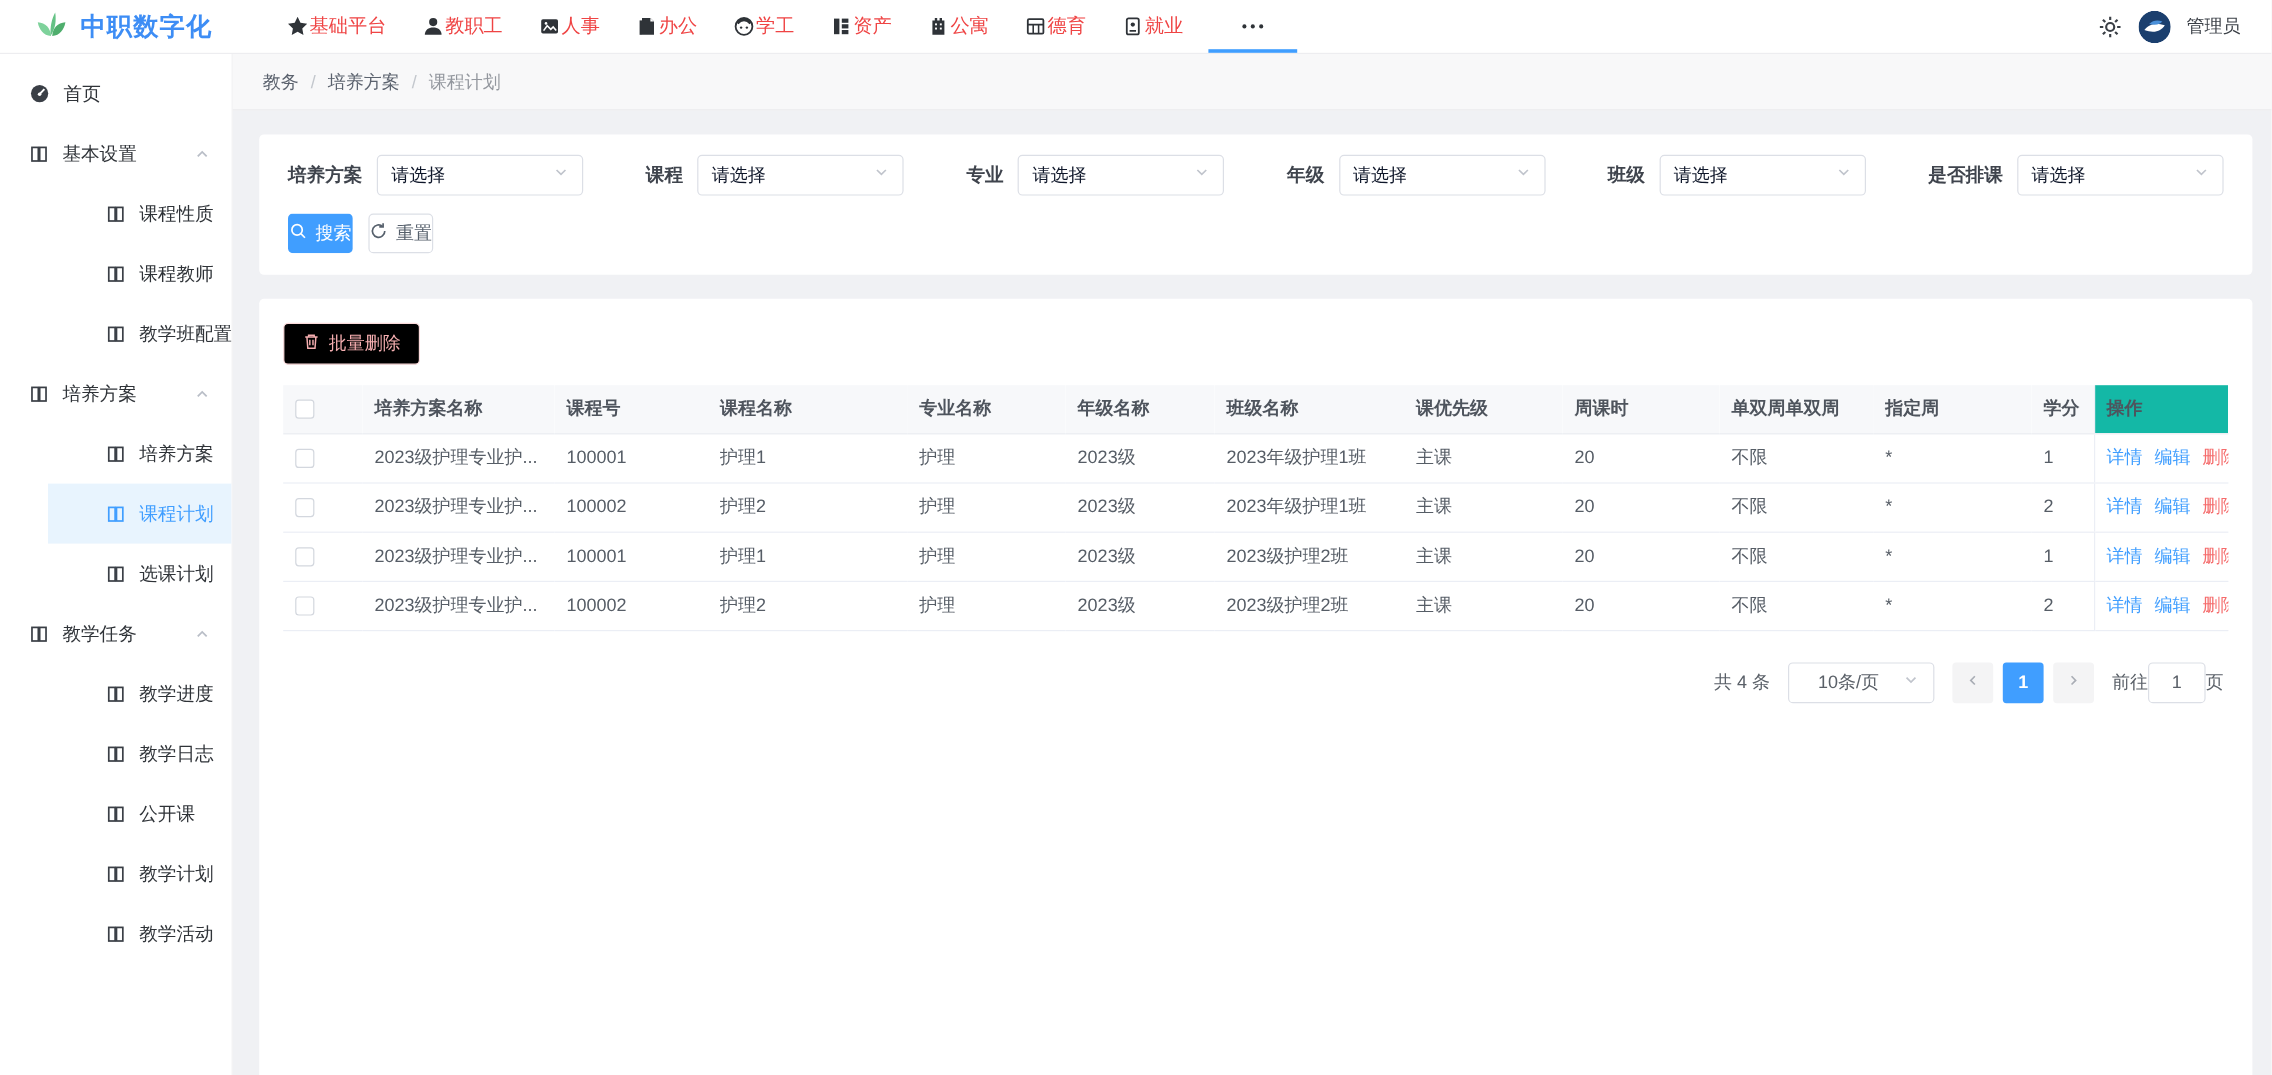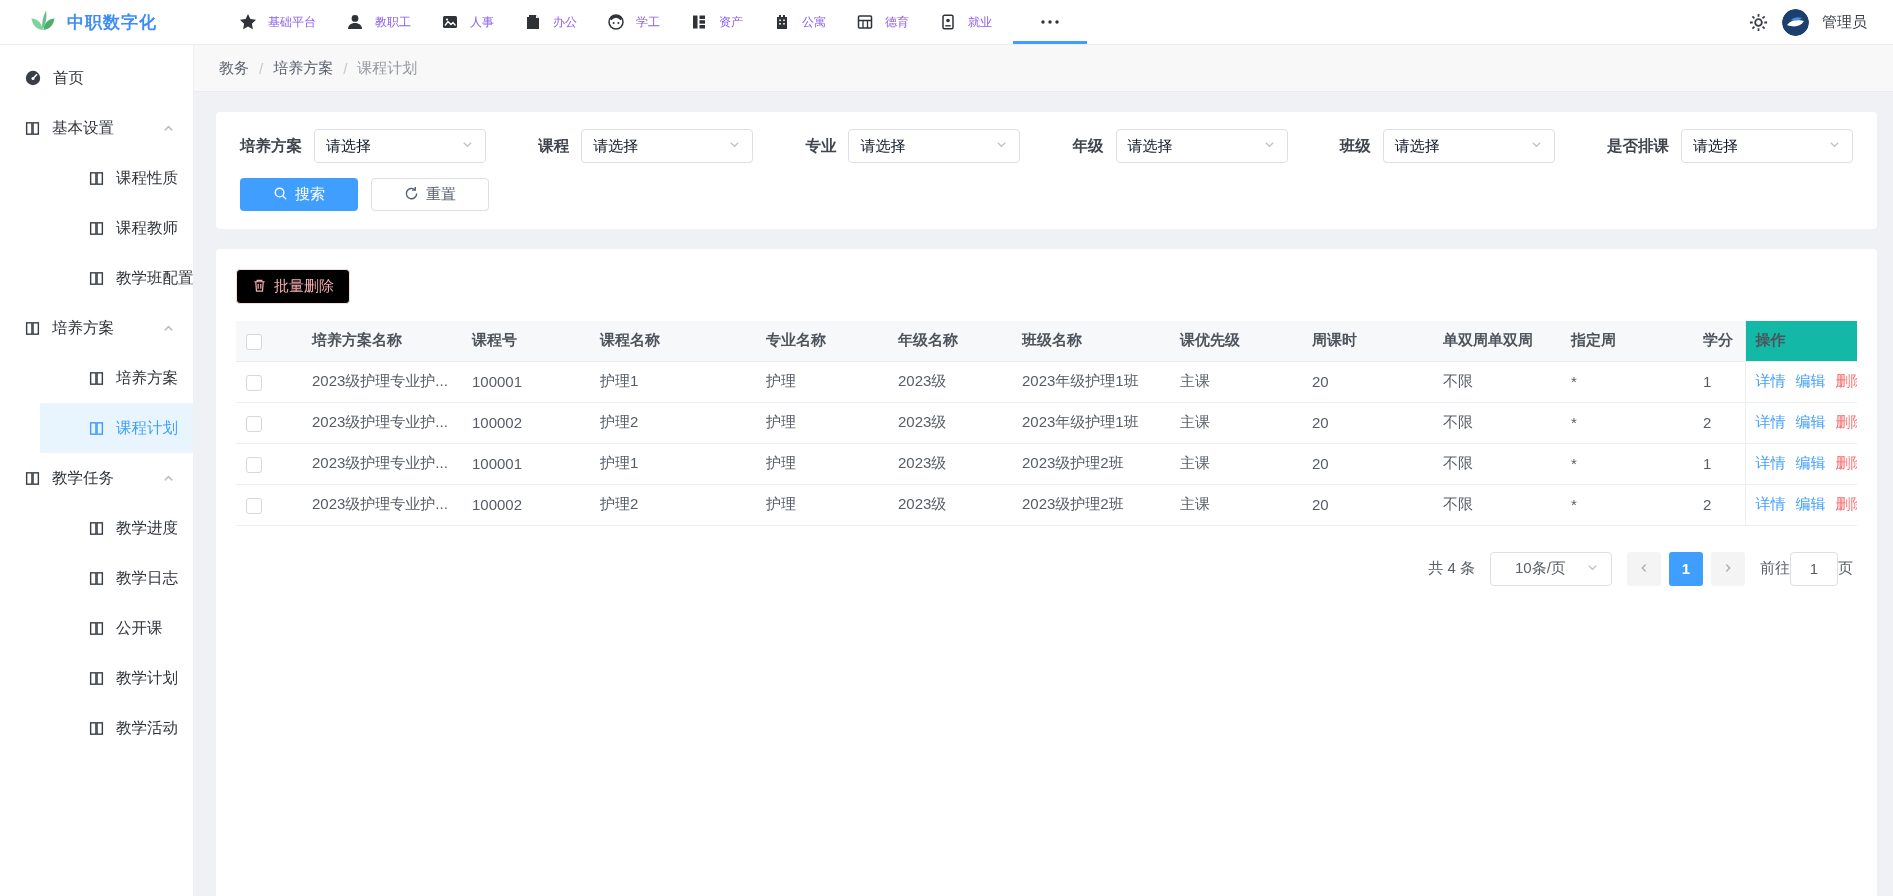--- a/index.html
+++ b/index.html
@@ -2,23 +2,23 @@
 <html><head>
 <meta charset="utf-8">
 <style>
   * { box-sizing: border-box; margin: 0; padding: 0; }
   html,body { width: 1893px; height: 896px; overflow: hidden; }
   body { font-family: "Liberation Sans", "DejaVu Sans", sans-serif; background: #f0f1f4; color: #333; }
 
   
   .navbar { height: 45px; background: #fff; display: flex; align-items: center; padding: 0 26px 0 28px; border-bottom: 1px solid #ededf0; position: relative; }
   .logo { display: flex; align-items: center; gap: 9px; width: 182px; flex-shrink: 0; }
-  .logo-text { color: #3d8df5; font-size: 17px; font-weight: bold; letter-spacing: 1px; white-space: nowrap; }
+  .logo-text { color: #3d8df5; font-size: 21px; font-weight: bold; letter-spacing: 1px; white-space: nowrap; }
   .nav-items { display: flex; align-items: center; height: 100%; margin-left: 14px; }
-  .nav-item { display: flex; align-items: center; gap: 11px; padding: 0 15px; height: 100%; font-size: 12px; color: #8b5cf6; cursor: pointer; position: relative; white-space: nowrap; }
+  .nav-item { display: flex; align-items: center; gap: 1px; padding: 0 15px; height: 100%; font-size: 16px; color: #ef4444; cursor: pointer; position: relative; white-space: nowrap; }
   .nav-item .nicon { display: flex; align-items: center; }
   .nav-item.active::after { content: ""; position: absolute; left: 6px; right: 6px; bottom: 0; height: 3px; background: #409eff; }
   .nav-item.more { padding: 0 32px; }
   .nav-right { margin-left: auto; display: flex; align-items: center; gap: 13px; }
   .avatar { width: 27px; height: 27px; border-radius: 50%; overflow: hidden; display: flex; }
   .username { font-size: 15px; color: #3a3f46; }
 
   
   .layout { display: flex; height: 851px; }
   .sidebar { width: 194px; background: #fff; flex-shrink: 0; padding-top: 8px; overflow: hidden; border-right: 1px solid #f0f0f2; }
@@ -38,21 +38,21 @@
   .main-scroll { flex: 1; padding: 20px 16px 0 22px; display: flex; flex-direction: column; overflow: hidden; }
 
   
   .filter-card { background: #fff; border-radius: 4px; padding: 17px 24px 18px; flex-shrink: 0; }
   .filter-row { display: flex; justify-content: space-between; align-items: center; }
   .filter-group { display: flex; align-items: center; gap: 12px; }
   .f-label { font-weight: bold; font-size: 15.5px; color: #3f444d; white-space: nowrap; }
   .select { width: 172px; height: 34px; border: 1px solid #dcdfe6; border-radius: 4px; background: #fff; display: flex; align-items: center; justify-content: space-between; padding: 0 11px; cursor: pointer; }
   .select .ph { color: #0f172a; font-size: 15px; }
   .btn-row { margin-top: 15px; display: flex; gap: 13px; }
-  .btn { height: 33px; border-radius: 4px; display: inline-flex; align-items: center; gap: 7px; padding: 0 32px; font-size: 15px; cursor: pointer; border: 1px solid transparent; }
+  .btn { height: 33px; border-radius: 4px; display: inline-flex; align-items: center; gap: 7px; padding: 0 0; font-size: 15px; cursor: pointer; border: 1px solid transparent; }
   .btn-primary { background: #409eff; color: #fff; }
   .btn-plain { background: #fff; border-color: #dcdfe6; color: #56606c; }
 
   
   .table-card { background: #fff; border-radius: 4px 4px 0 0; padding: 20px 20px 0; margin-top: 20px; flex: 1; min-height: 0; }
   .batch-btn { background: #000000; border: 1px solid #fbdbdc; color: #f5aeb0; height: 35px; padding: 0 15px; border-radius: 4px; display: inline-flex; align-items: center; gap: 7px; font-size: 15px; cursor: not-allowed; }
 
   table { width: 100%; border-collapse: collapse; table-layout: fixed; margin-top: 17px; font-size: 15px; }
   thead th { background: #f7f8fa; font-weight: bold; color: #4e545d; text-align: left; height: 40px; padding: 0 10px; border-bottom: 1px solid #e9ecf1; white-space: nowrap; overflow: hidden; }
   thead th.ops-col { background: #14b8a6; }
@@ -302,20 +302,31 @@
     <div class="side-item sub active">
       <span class="sicon">
           <svg width="17" height="17" viewBox="0 0 18 18">
             <g fill="none" stroke="currentColor" stroke-width="1.5">
               <rect x="2.8" y="3" width="5.6" height="12"></rect>
               <rect x="9.6" y="3" width="5.6" height="12"></rect>
             </g>
           </svg>
         </span>
       <span>课程计划</span>
+    </div>
+    <div class="side-item sub">
+      <span class="sicon">
+          <svg width="17" height="17" viewBox="0 0 18 18">
+            <g fill="none" stroke="currentColor" stroke-width="1.5">
+              <rect x="2.8" y="3" width="5.6" height="12"></rect>
+              <rect x="9.6" y="3" width="5.6" height="12"></rect>
+            </g>
+          </svg>
+        </span>
+      <span>选课计划</span>
     </div>
 
     <div class="side-item">
       <span class="sicon">
           <svg width="17" height="17" viewBox="0 0 18 18">
             <g fill="none" stroke="currentColor" stroke-width="1.5">
               <rect x="2.8" y="3" width="5.6" height="12"></rect>
               <rect x="9.6" y="3" width="5.6" height="12"></rect>
             </g>
           </svg>

